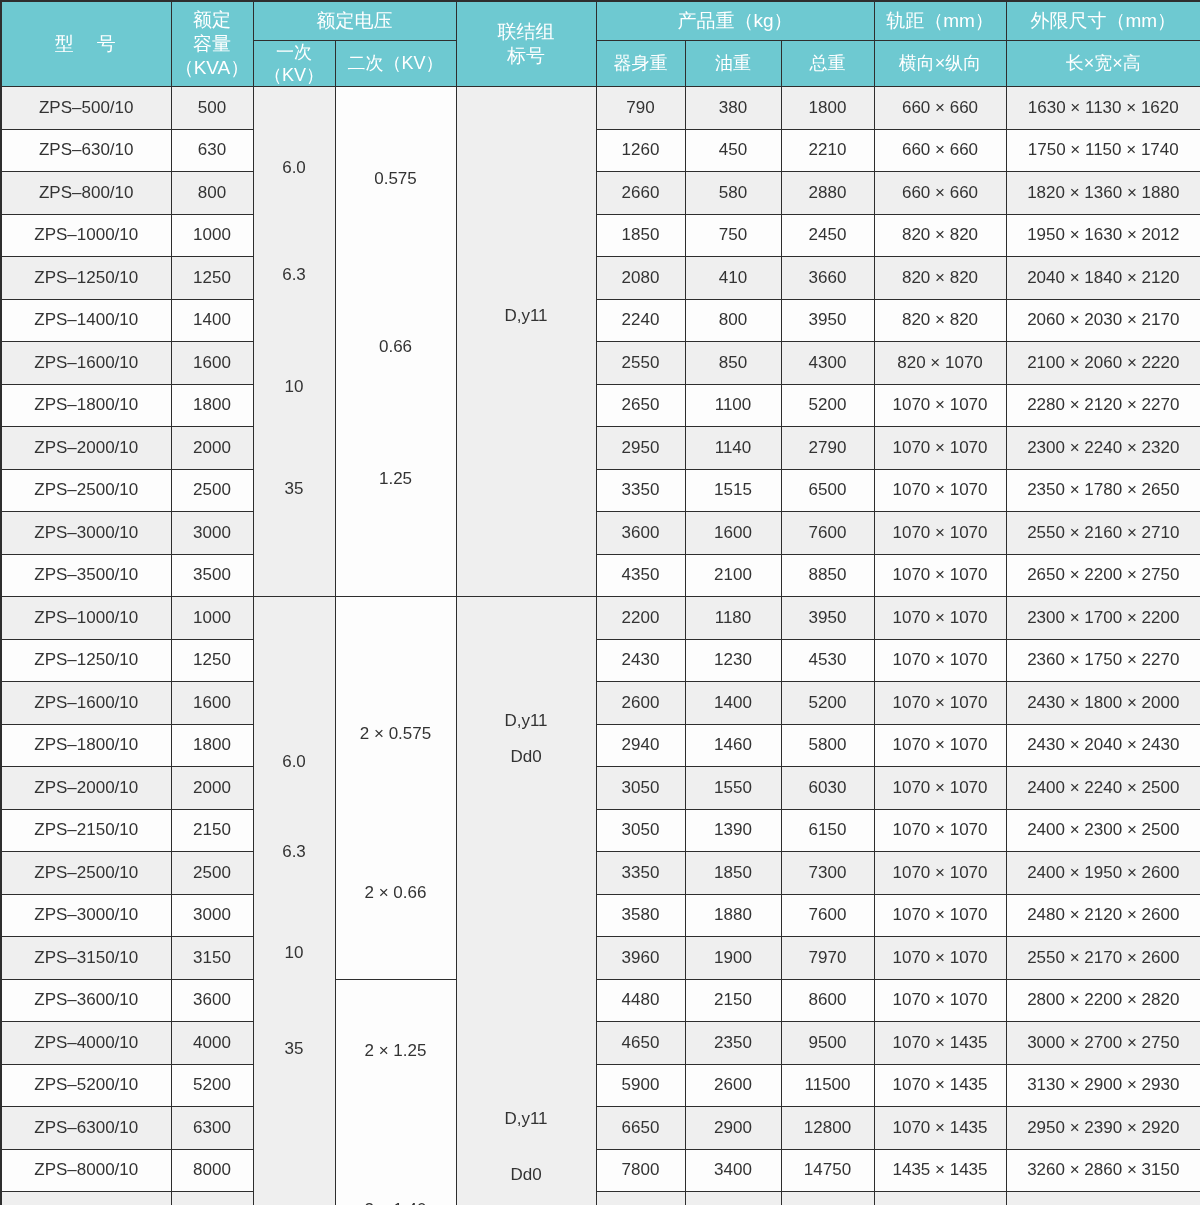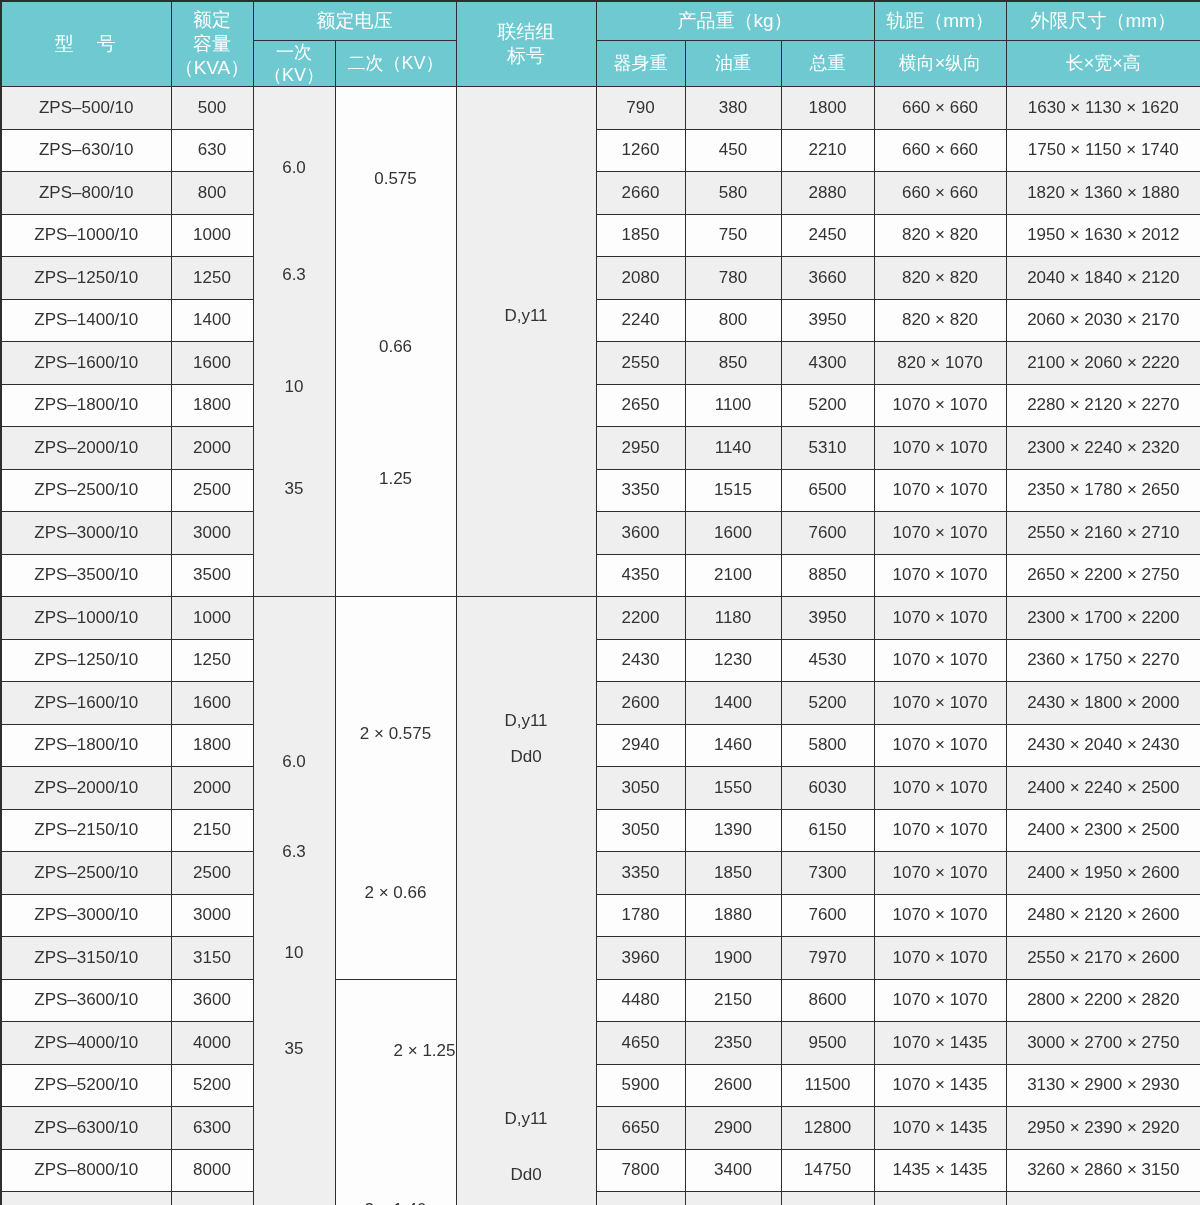--- a/index.html
+++ b/index.html
@@ -133,21 +133,21 @@
           <td>1850</td>
           <td>750</td>
           <td>2450</td>
           <td>820 × 820</td>
           <td>1950 × 1630 × 2012</td>
         </tr>
         <tr class="odd">
           <td>ZPS–1250/10</td>
           <td>1250</td>
           <td>2080</td>
-          <td>780</td>
+          <td>410</td>
           <td>3660</td>
           <td>820 × 820</td>
           <td>2040 × 1840 × 2120</td>
         </tr>
         <tr class="even">
           <td>ZPS–1400/10</td>
           <td>1400</td>
           <td>2240</td>
           <td>800</td>
           <td>3950</td>
@@ -170,21 +170,21 @@
           <td>1100</td>
           <td>5200</td>
           <td>1070 × 1070</td>
           <td>2280 × 2120 × 2270</td>
         </tr>
         <tr class="odd">
           <td>ZPS–2000/10</td>
           <td>2000</td>
           <td>2950</td>
           <td>1140</td>
-          <td>5310</td>
+          <td>2790</td>
           <td>1070 × 1070</td>
           <td>2300 × 2240 × 2320</td>
         </tr>
         <tr class="even">
           <td>ZPS–2500/10</td>
           <td>2500</td>
           <td>3350</td>
           <td>1515</td>
           <td>6500</td>
           <td>1070 × 1070</td>
@@ -283,40 +283,40 @@
           <td>2500</td>
           <td>3350</td>
           <td>1850</td>
           <td>7300</td>
           <td>1070 × 1070</td>
           <td>2400 × 1950 × 2600</td>
         </tr>
         <tr class="even">
           <td>ZPS–3000/10</td>
           <td>3000</td>
-          <td>1780</td>
+          <td>3580</td>
           <td>1880</td>
           <td>7600</td>
           <td>1070 × 1070</td>
           <td>2480 × 2120 × 2600</td>
         </tr>
         <tr class="odd">
           <td>ZPS–3150/10</td>
           <td>3150</td>
           <td>3960</td>
           <td>1900</td>
           <td>7970</td>
           <td>1070 × 1070</td>
           <td>2550 × 2170 × 2600</td>
         </tr>
         <tr class="even">
           <td>ZPS–3600/10</td>
           <td>3600</td>
           <td class="merged col-secondary" rowspan="6">
-            <div class="float-label" style="top: 28%; text-align: right;">2 × 1.25</div>
+            <div class="float-label" style="top: 28%;">2 × 1.25</div>
             <div class="float-label" style="top: 72%; margin-top: 48px;">2 × 1.40</div>
           </td>
           <td>4480</td>
           <td>2150</td>
           <td>8600</td>
           <td>1070 × 1070</td>
           <td>2800 × 2200 × 2820</td>
         </tr>
         <tr class="odd">
           <td>ZPS–4000/10</td>

